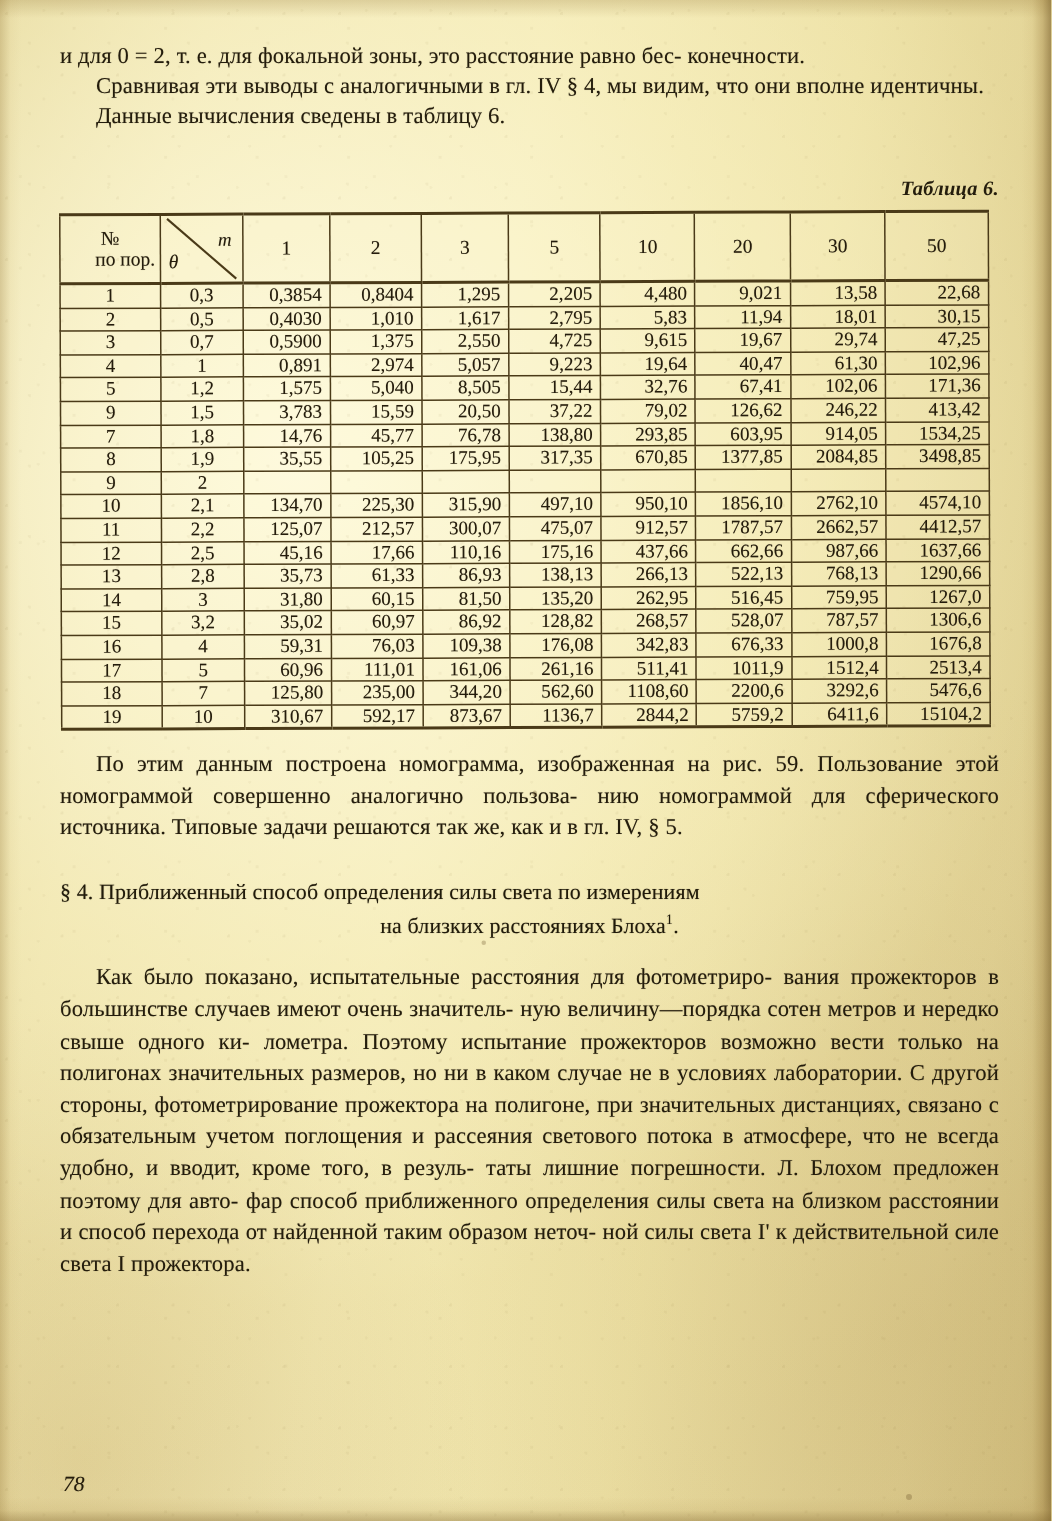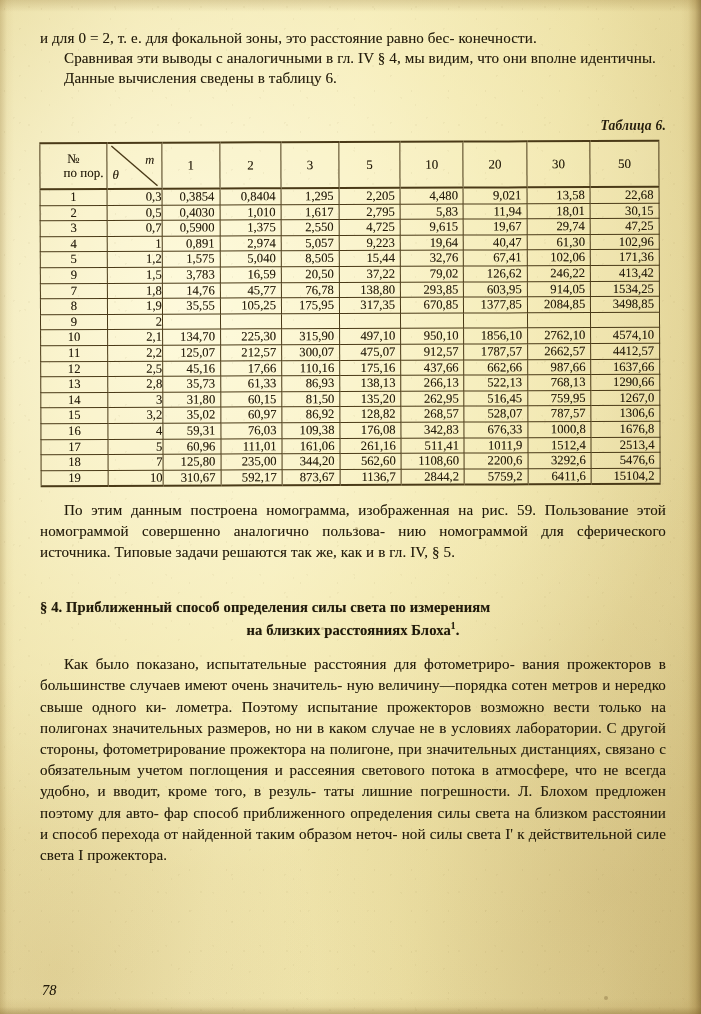--- a/index.html
+++ b/index.html
@@ -121,21 +121,21 @@
     line-height: 14.6px;
     text-align: right;
     padding-right: 5px;
     white-space: nowrap;
   }
   table.data tbody td.c-num {
     text-align: center;
     padding-right: 0;
   }
   table.data tbody td.c-theta {
-    text-align: right;
+    text-align: center;
     padding-right: 0;
   }
   table.data tbody tr.last td { border-bottom-width: 2px; }
   .col-no   { width: 78px; }
   .col-th   { width: 54px; }
   .col-m    { width: 61px; }
   .col-m-w  { width: 66px; }
   .col-50   { width: 74px; }
 
   
@@ -165,24 +165,24 @@
   }
   .hdr-diag .mvar {
     position: absolute;
     right: 7px; top: 9px;
     font-style: italic;
     font-size: 12.5px;
   }
 
   
   #section-heading {
-    margin-top: 34px;
+    margin-top: 22px;
     text-align: center;
     font-size: 14.6px;
-    font-weight: bold;
+    font-weight: normal;
     line-height: 19.4px;
     color: #201a0a;
     letter-spacing: 0.1px;
     text-shadow: 0 0 0.7px rgba(40,30,10,0.45);
   }
   #section-heading .ln1 { display: block; text-align: left; }
   #section-heading .ln2 { display: block; }
   sup.fn { font-size: 9.5px; vertical-align: super; }
 
   
@@ -333,21 +333,21 @@
               <td class="col-m-w">15,44</td>
               <td class="col-m-w">32,76</td>
               <td class="col-m-w">67,41</td>
               <td class="col-m-w">102,06</td>
               <td class="col-50">171,36</td>
             </tr>
             <tr>
               <td class="col-no c-num">9</td>
               <td class="col-th c-theta">1,5</td>
               <td class="col-m">3,783</td>
-              <td class="col-m-w">16,59</td>
+              <td class="col-m-w">15,59</td>
               <td class="col-m">20,50</td>
               <td class="col-m-w">37,22</td>
               <td class="col-m-w">79,02</td>
               <td class="col-m-w">126,62</td>
               <td class="col-m-w">246,22</td>
               <td class="col-50">413,42</td>
             </tr>
             <tr>
               <td class="col-no c-num">7</td>
               <td class="col-th c-theta">1,8</td>

